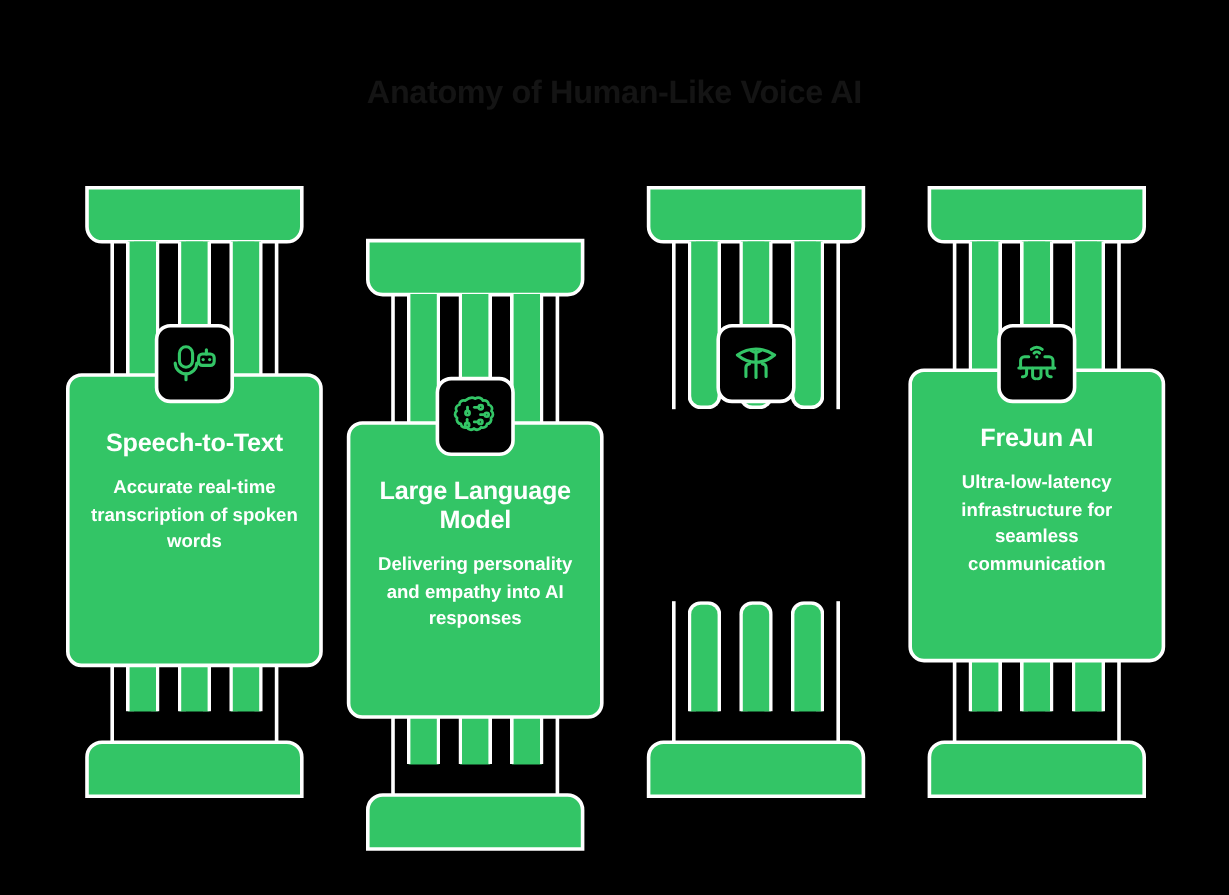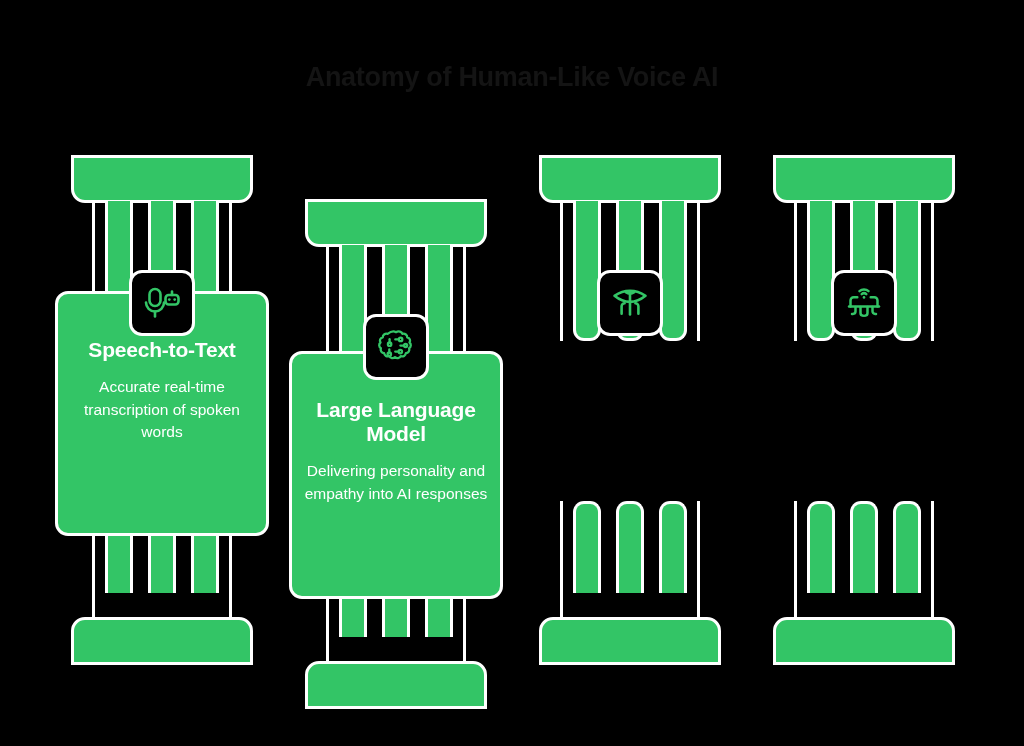--- a/index.html
+++ b/index.html
@@ -67,31 +67,31 @@
   .card{
     position:absolute;left:-16px;width:214px;
     background:#33c566;
     border:3px solid #ffffff;
     border-radius:13px;
     box-sizing:border-box;
     padding:44px 12px 14px;
     text-align:center;
     color:#ffffff;
   }
-  .card.h0{top:136px;height:245px;}
+  .card.h0{top:156px;height:245px;}
   .card.h1{top:152px;height:248px;}
   .card.h2{top:152px;height:245px;}
   .card.h3{top:152px;height:245px;}
 
   .card .hd{
     font-size:21px;font-weight:bold;line-height:1.15;
     margin:0 0 14px;letter-spacing:-0.2px;
   }
   .card .bd{
-    font-size:15.5px;font-weight:normal;line-height:1.45;
+    font-size:15.5px;font-weight:bold;line-height:1.45;
     margin:0;
   }
 
   
   .badge{
     position:absolute;left:50%;transform:translateX(-50%);
     top:115px;width:66px;height:66px;
     background:#000000;
     border:3px solid #ffffff;
     border-radius:13px;
@@ -253,20 +253,24 @@
       <div class="rail r"></div>
       <div class="ribs">
         <div class="rib"></div>
         <div class="rib"></div>
         <div class="rib"></div>
       </div>
     </div>
 
     <div class="basecap"></div>
 
+    <div class="card h3">
+      <div class="hd">FreJun AI</div>
+      <div class="bd">Ultra-low-latency infrastructure for seamless communication</div>
+    </div>
 
     <div class="badge">
       <svg width="40" height="40" viewBox="0 0 40 40" fill="none" stroke="#33c566" stroke-width="2.5" stroke-linecap="round" stroke-linejoin="round">
         <path d="M15.5 8.2a6.6 6.6 0 0 1 9 0"></path>
         <path d="M17.7 11.2a3.4 3.4 0 0 1 4.6 0"></path>
         <circle cx="20" cy="14.4" r="1.3" fill="#33c566" stroke="none"></circle>
         <path d="M6.5 23.6v-6.2a3.2 3.2 0 0 1 3.2-3.2h3.6"></path>
         <path d="M33.5 23.6v-6.2a3.2 3.2 0 0 0-3.2-3.2h-3.6"></path>
         <path d="M5 23.6h30"></path>
         <path d="M11.5 23.9v4.4a2.6 2.6 0 0 1-2.6 2.6H8"></path>

